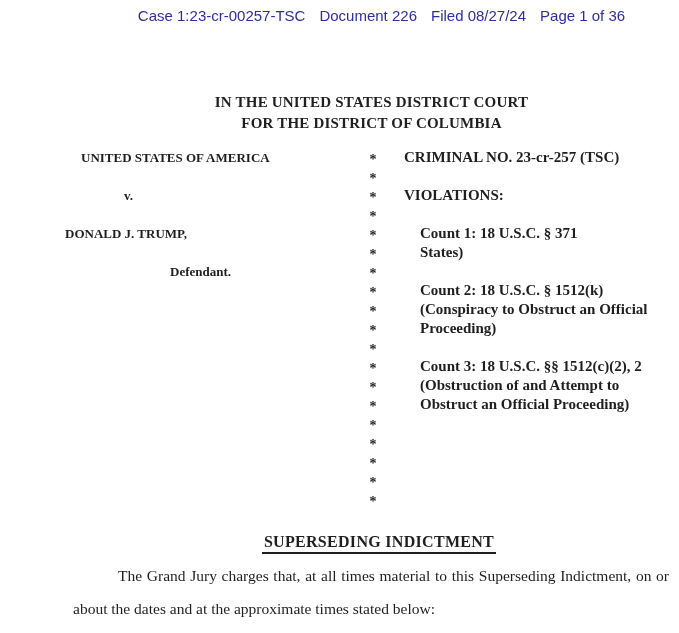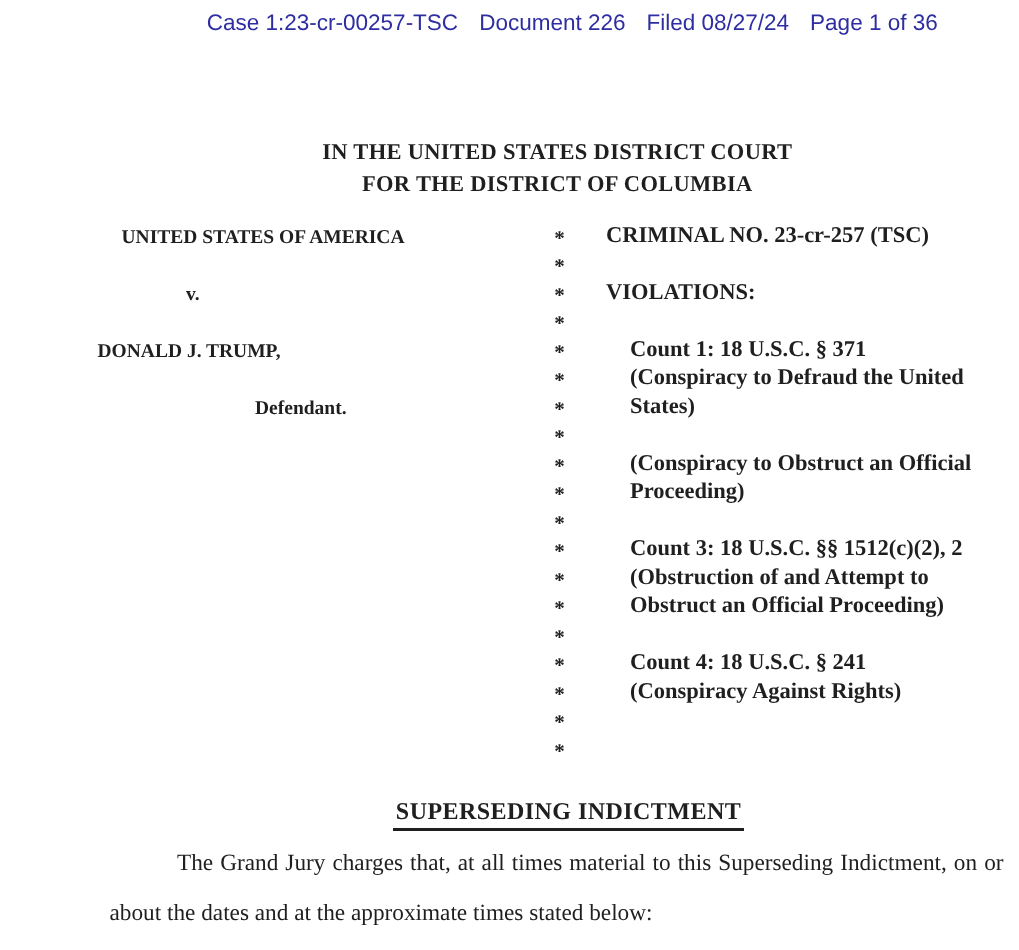--- a/index.html
+++ b/index.html
@@ -146,35 +146,31 @@
     </div>
 
   <div class="caption-right">
     <div class="cap-line">CRIMINAL NO. 23-cr-257 (TSC)</div>
     <div class="cap-gap"></div>
     <div class="cap-line">VIOLATIONS:</div>
     <div class="cap-gap"></div>
     <div id="counts-list">
         <div class="count-block">
           <div class="cap-line">Count 1: 18 U.S.C. § 371</div>
-          <div class="cap-line">(Conspiracy to Defraud the United</div>
           <div class="cap-line">States)</div>
         </div>
         <div class="count-block">
+          <div class="cap-line">Count 2: 18 U.S.C. § 1512(k)</div>
           <div class="cap-line">(Conspiracy to Obstruct an Official</div>
           <div class="cap-line">Proceeding)</div>
         </div>
         <div class="count-block">
           <div class="cap-line">Count 3: 18 U.S.C. §§ 1512(c)(2), 2</div>
           <div class="cap-line">(Obstruction of and Attempt to</div>
           <div class="cap-line">Obstruct an Official Proceeding)</div>
-        </div>
-        <div class="count-block">
-          <div class="cap-line">Count 4: 18 U.S.C. § 241</div>
-          <div class="cap-line">(Conspiracy Against Rights)</div>
         </div>
       </div>
   </div>
 
   <div class="indictment-heading">
     <span class="underlined">SUPERSEDING INDICTMENT</span>
   </div>
 
   <div class="body-line body-line1">The Grand Jury charges that, at all times material to this Superseding Indictment, on or</div>
   <div class="body-line body-line2">about the dates and at the approximate times stated below:</div>

